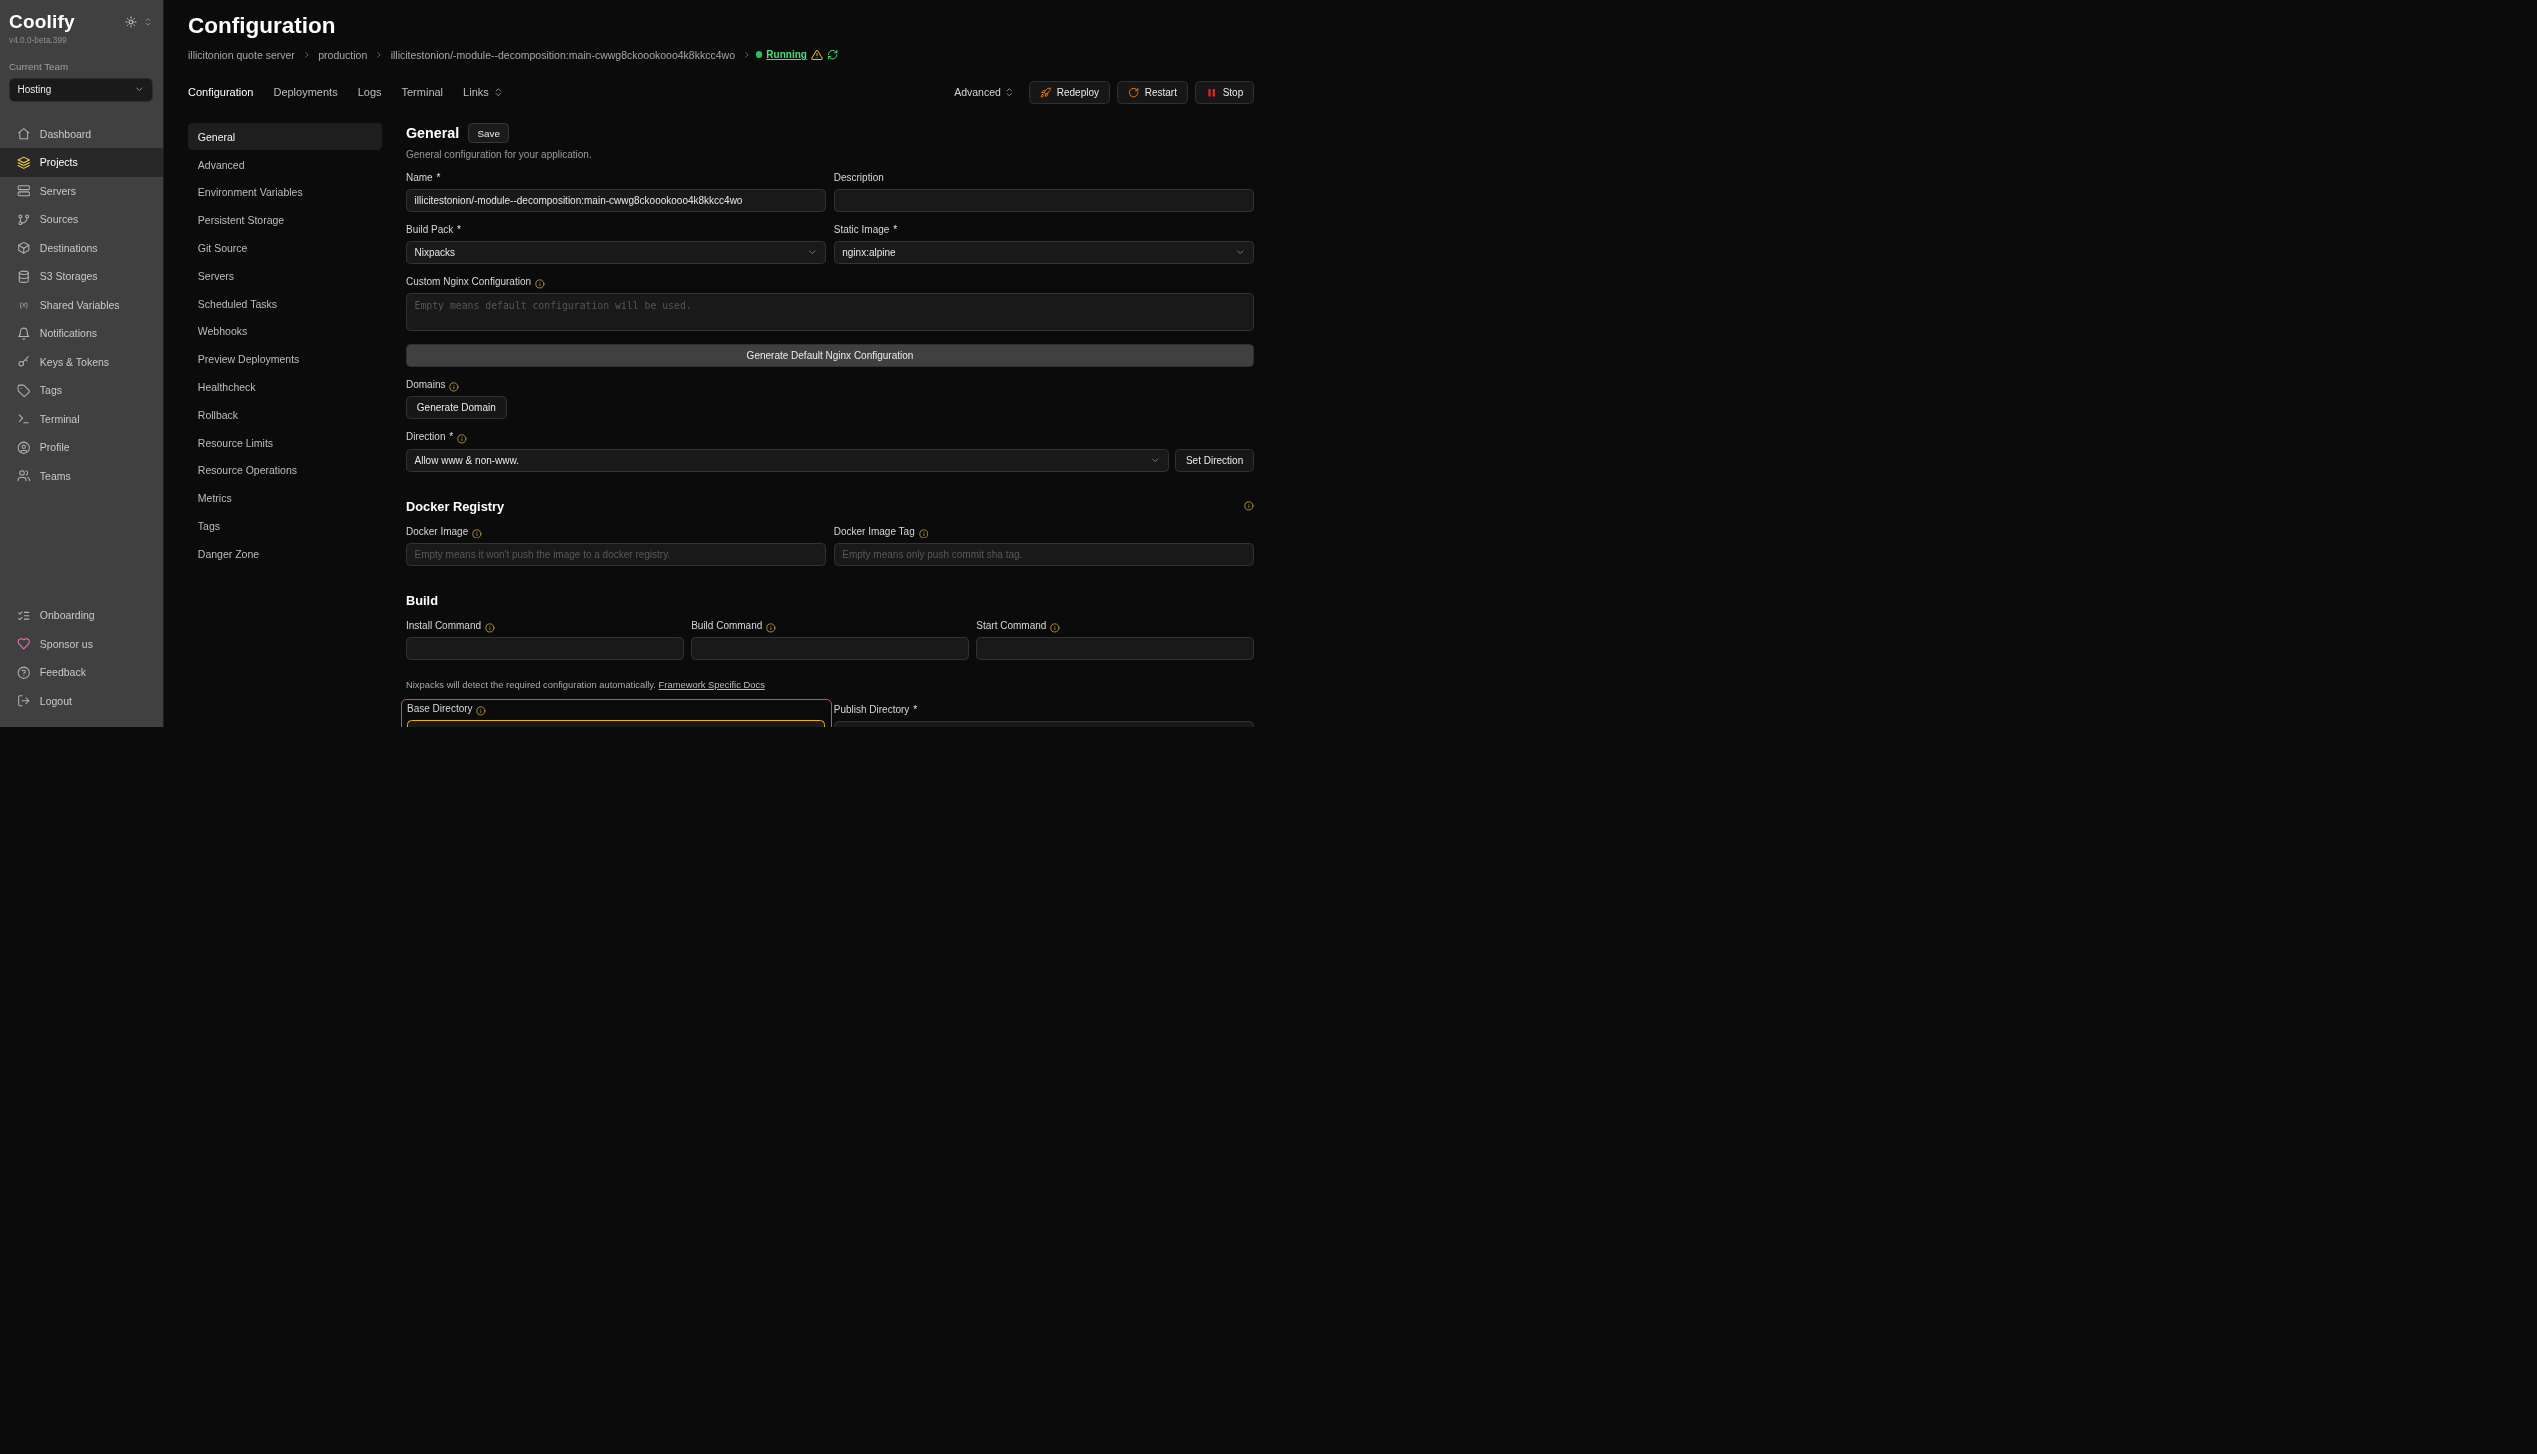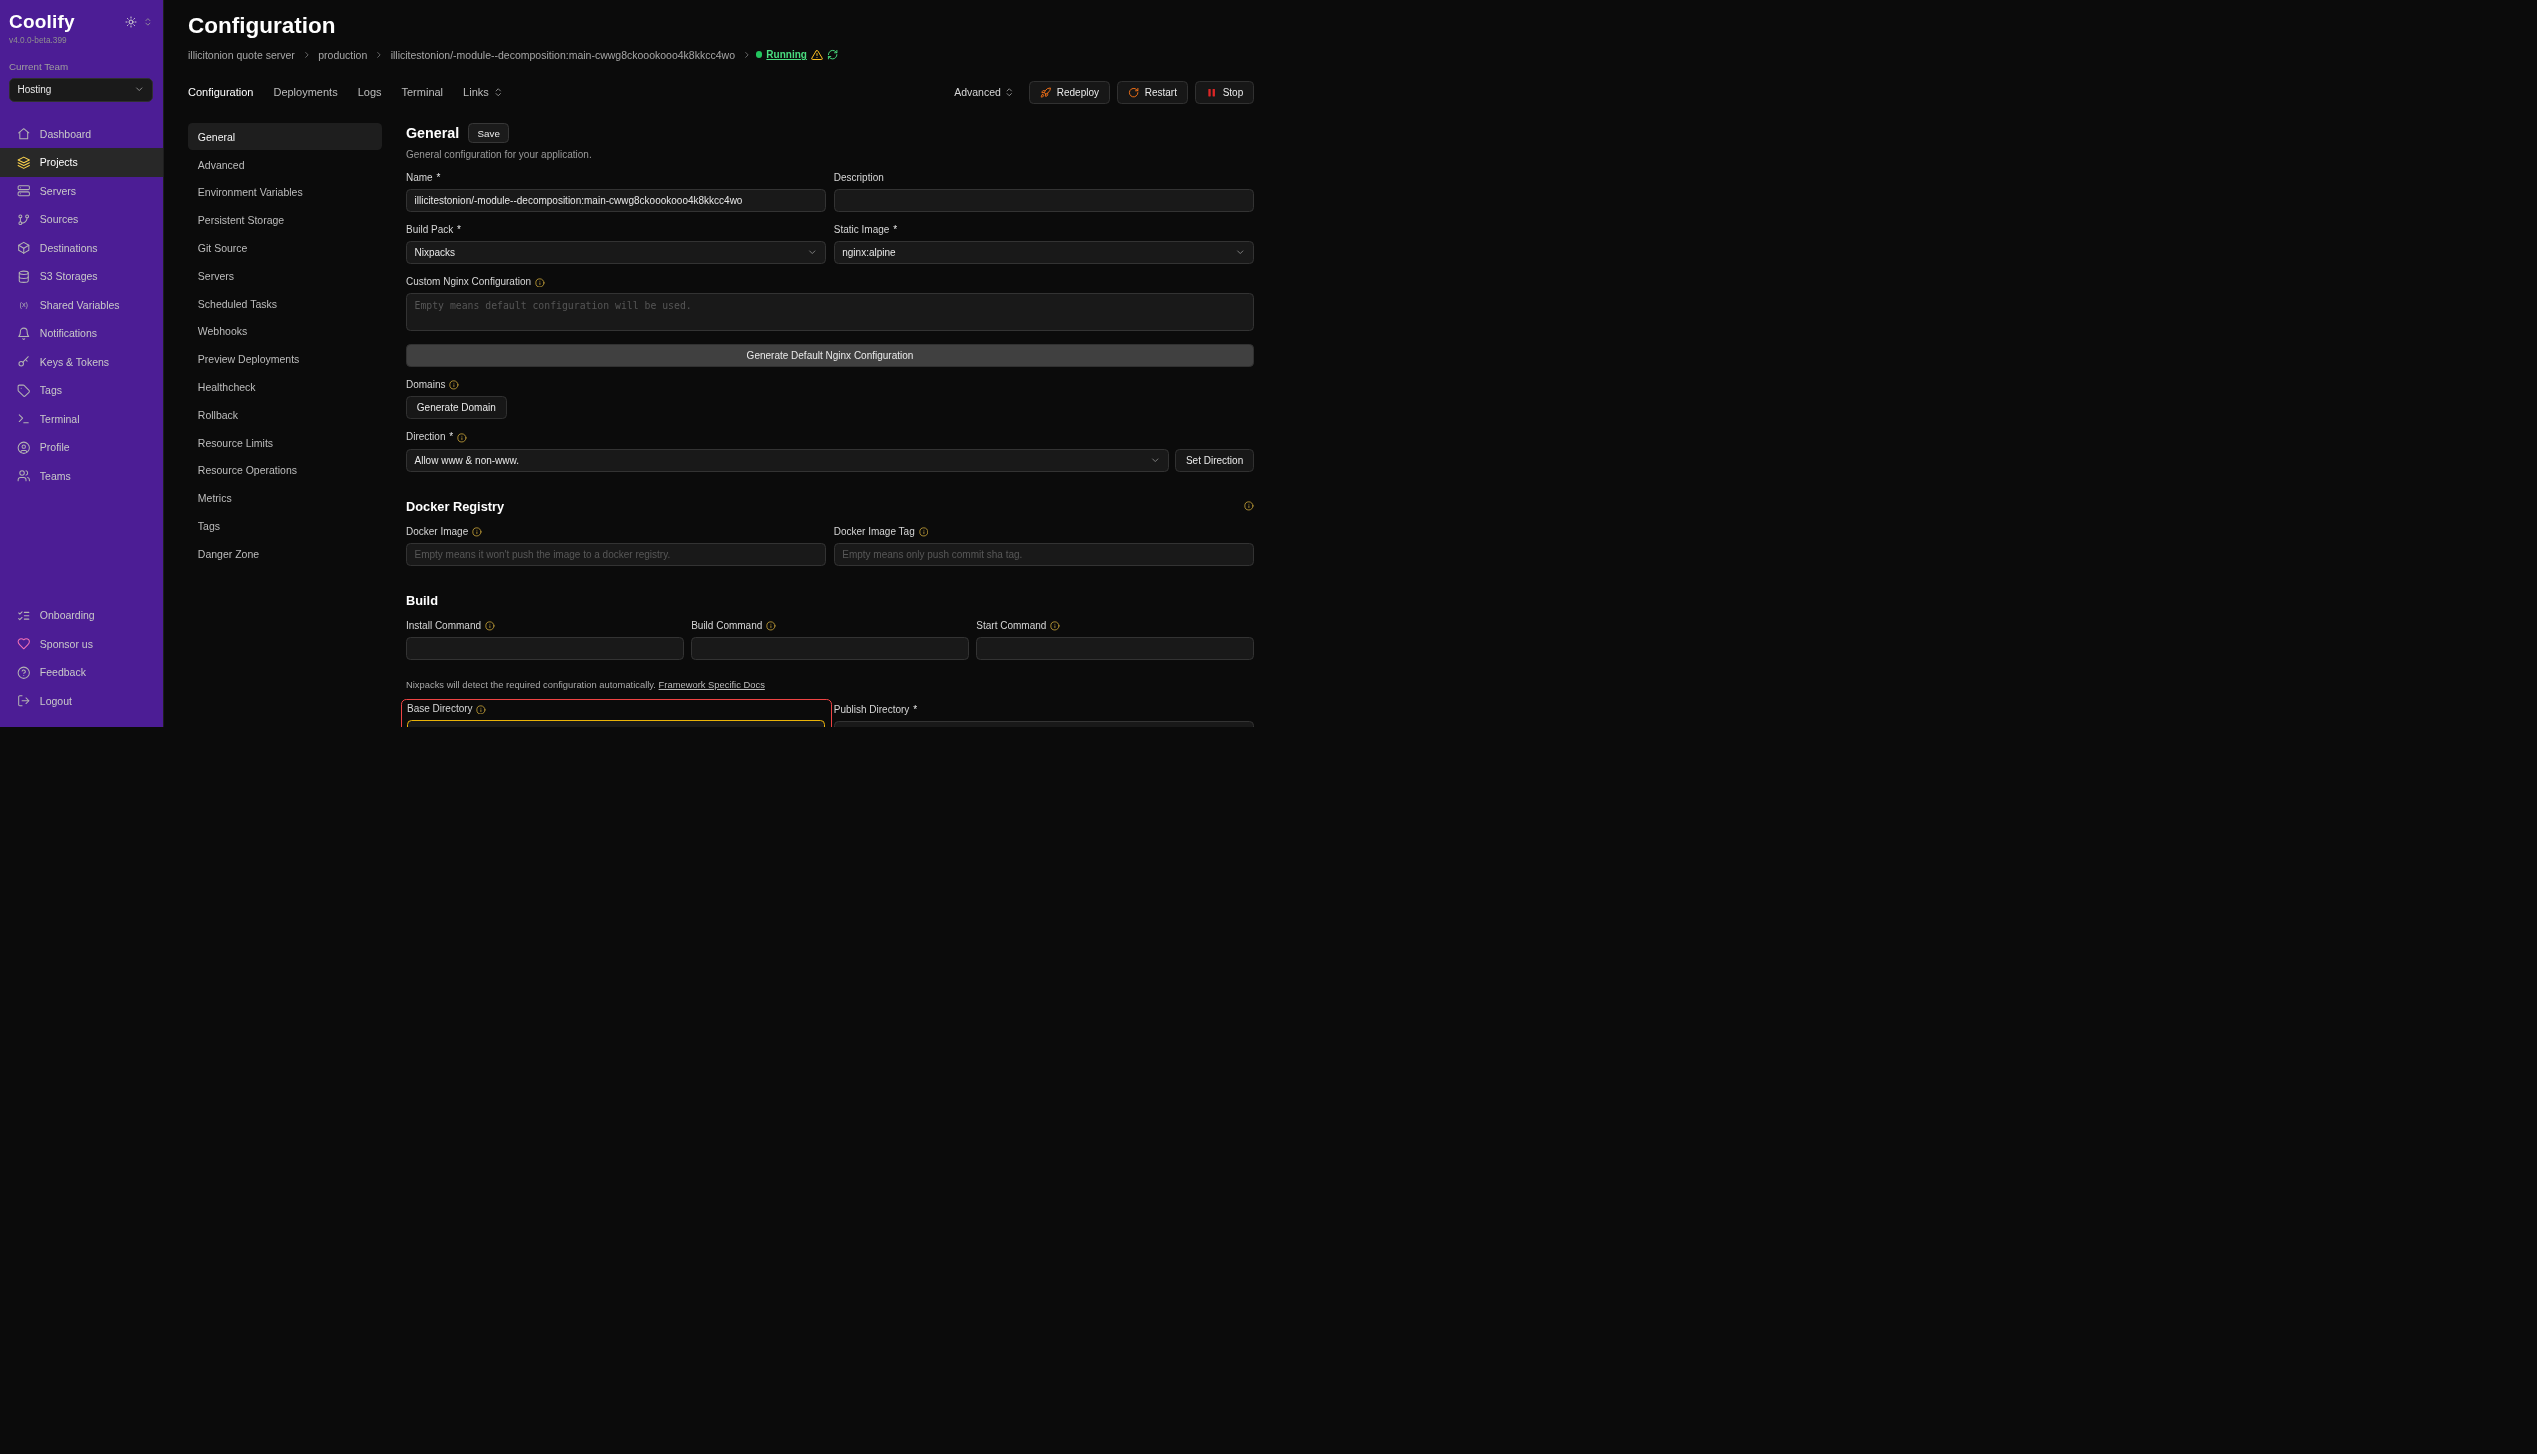--- a/index.html
+++ b/index.html
@@ -9,21 +9,21 @@
     background:#0b0b0b; color:#e5e5e5;
     font-family:"Liberation Sans", sans-serif;
     font-size:10.5px;
   }
   * { box-sizing:border-box; }
   .app { display:flex; width:100%; height:100%; }
 
   
   .sidebar {
     width:164px; min-width:164px; height:100%;
-    background:#4c1d95; border-right:0.8px solid #1e1e1e;
+    background:#404040; border-right:0.8px solid #1e1e1e;
     display:flex; flex-direction:column; padding:10.5px 0 12px;
   }
   .sidebar-head { padding:0 10.5px 0 9px; }
   .logo-row { display:flex; justify-content:space-between; align-items:flex-start; }
   .logo { font-size:19px; font-weight:700; color:#ffffff; letter-spacing:0.2px; }
   .head-icons { display:flex; gap:5.3px; align-items:center; margin-top:5.3px; }
   .hi { width:12px; height:12px; color:#d4d4d4; display:inline-flex; cursor:pointer; }
   .hi.small { width:9.8px; height:9.8px; color:#9a9a9a; }
   .version { font-size:8.3px; color:#8f8f8f; margin-top:2.3px; }
   .team-label { font-size:9.8px; color:#9f9f9f; margin-top:15.8px; }
@@ -78,21 +78,21 @@
 
   .form { flex:1; min-width:0; margin-left:24px; }
   .form-head { display:flex; align-items:center; gap:9px; }
   .h2 { font-size:14.3px; font-weight:700; color:#ffffff; }
   .btn.small { height:20px; padding:0 8.3px; font-size:9.8px; background:#1b1b1b; border-color:#373737; }
   .subtitle { margin-top:5.3px; font-size:10px; color:#9a9a9a; }
 
   .row { margin-top:12px; }
   .grid2 { display:grid; grid-template-columns:1fr 1fr; column-gap:7.5px; }
   .grid3 { display:grid; grid-template-columns:1fr 1fr 1fr; column-gap:7.5px; }
-  .label { display:flex; align-items:center; gap:3.8px; font-size:10px; color:#d6d6d6; margin-bottom:4.5px; line-height:12.8px; }
+  .label { display:flex; align-items:flex-end; gap:3.8px; font-size:10px; color:#d6d6d6; margin-bottom:4.5px; line-height:12.8px; }
   .req { color:#e9e9e9; }
   .info-ic { width:9.8px; height:9.8px; color:#c9a43a; display:inline-flex; cursor:pointer; }
   .input, .select {
     height:23px; width:100%; background:#191919; border:0.8px solid #333333;
     border-radius:4.5px; color:#e8e8e8; font-size:10px; padding:0 7.5px;
     font-family:inherit; outline:none;
   }
   .input::placeholder { color:#585858; }
   .select { display:flex; align-items:center; justify-content:space-between; cursor:pointer; gap:6px; }
   .select .ci { color:#8a8a8a; }

